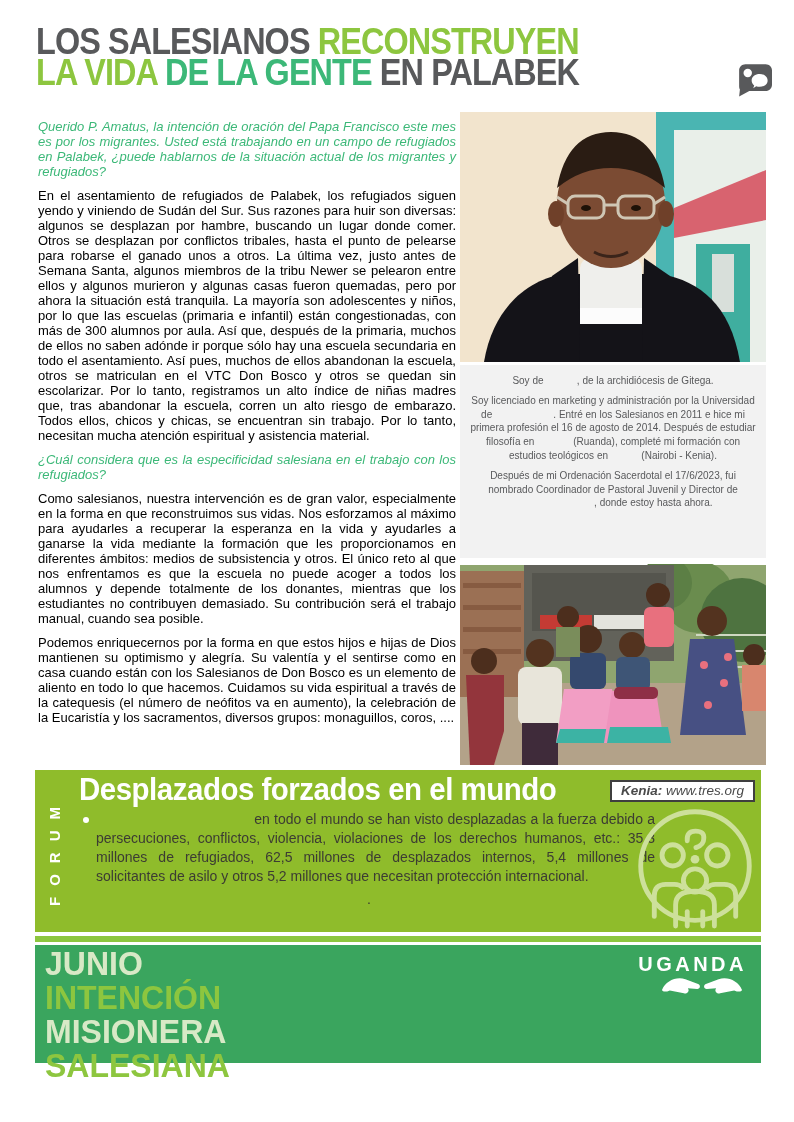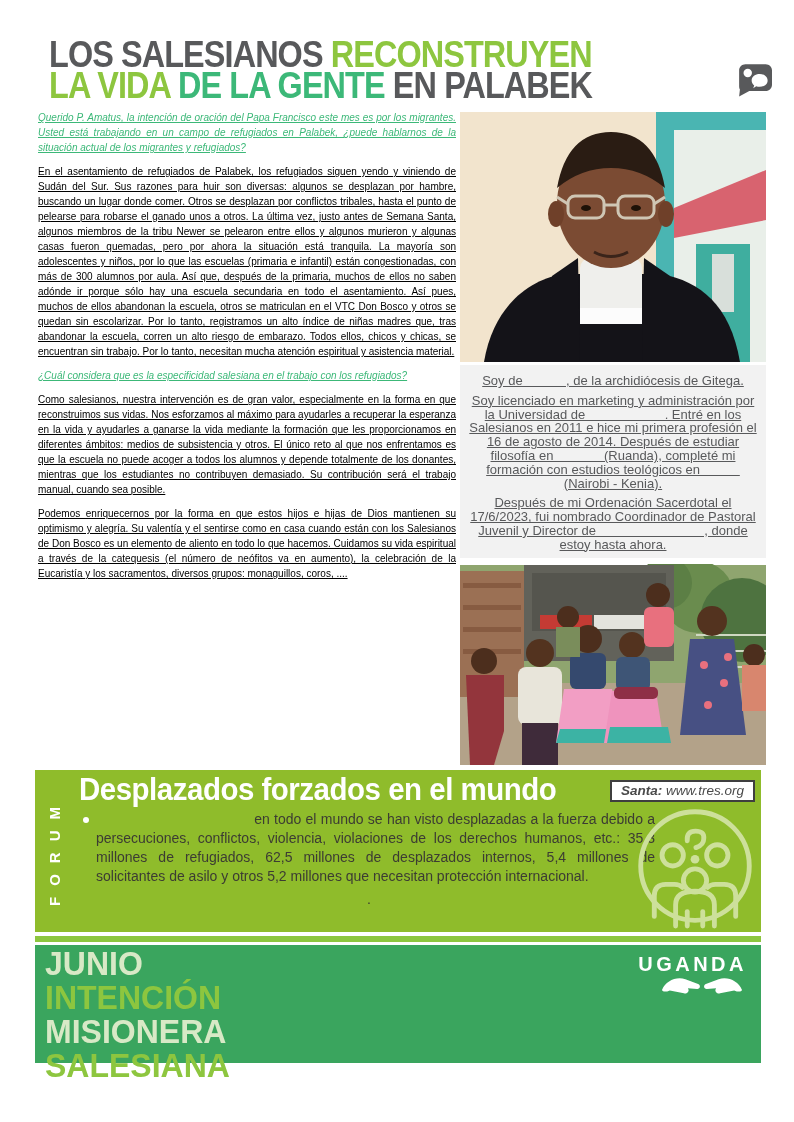--- a/index.html
+++ b/index.html
@@ -8,30 +8,30 @@
 
   
   .masthead{position:absolute;left:36px;top:26px;}
   .title-line{font-weight:bold;font-size:36px;line-height:31px;letter-spacing:-1px;
               white-space:nowrap;transform:scaleX(.9);transform-origin:left center;}
   .t-dark{color:#58595b;} .t-lime{color:#8dc63f;} .t-green{color:#3cb878;}
   .chat-icon{position:absolute;left:736px;top:60px;width:36px;height:40px;}
 
   
   .col-left{position:absolute;left:38px;top:110px;width:418px;}
-  .col-left p{margin:0 0 9px 0;font-size:10px;line-height:15px;text-align:justify;text-decoration:underline;}
+  .col-left p{margin:9px 0 9px 0;font-size:13px;line-height:15px;text-align:justify;}
   p.q{color:#3cb878;font-style:italic;}
   p.a{color:#000000;}
 
   
   .col-right{position:absolute;left:460px;top:112px;width:306px;}
   .photo{width:306px;overflow:hidden;line-height:0;}
   .photo svg{display:block;}
   .caption{background:#f2f2f2;margin-top:3px;padding:9px 8px 8px 8px;text-align:center;
-           color:#58595b;font-size:13px;line-height:13.8px;height:176px;text-decoration:underline;}
+           color:#58595b;font-size:10px;line-height:13.8px;height:176px;}
   .caption p{margin:0 0 6px 0;}
   .photo2{margin-top:6px;}
 
   
   .banner{position:absolute;left:35px;top:770px;width:726px;height:162px;background:#8fbc2b;}
   .forum-vert{position:absolute;left:0;top:0;bottom:0;width:38px;display:flex;
               align-items:center;justify-content:center;color:#fff;font-weight:bold;
               font-size:15px;letter-spacing:11px;writing-mode:vertical-rl;
               transform:rotate(180deg);}
   .banner-title{position:absolute;left:44px;top:2px;margin:0;color:#fff;font-weight:bold;
@@ -58,21 +58,21 @@
   .country{position:absolute;right:14px;top:8px;color:#fff;font-weight:bold;
            font-size:20px;letter-spacing:3.5px;}
   .hands-icon{position:absolute;right:18px;top:28px;width:82px;height:28px;}
 </style>
 </head>
 <body>
 
 <div class="page">
 
   <header class="masthead">
-    <h1 style="margin:13px">
+    <h1 style="margin:0">
       <div class="title-line"><span class="t-dark">LOS SALESIANOS </span><span class="t-lime">RECONSTRUYEN</span></div>
       <div class="title-line"><span class="t-lime">LA VIDA </span><span class="t-green">DE LA GENTE </span><span class="t-dark">EN PALABEK</span></div>
     </h1>
   </header>
   <div class="chat-icon">
     <svg viewBox="0 0 46 42" width="36" height="40">
       <path d="M12 1h26c4.4 0 8 3.6 8 8v18c0 4.4-3.6 8-8 8H17L4 42 5 33c-1-1.4-1-3-1-6V9c0-4.4 3.6-8 8-8z" fill="#58595b"></path>
       <circle cx="15" cy="12" r="5.4" fill="#fff"></circle>
       <path d="M20 21.5c0-5 4.7-8.2 10.2-8.2 5.6 0 10.2 3.2 10.2 8.2s-4.6 8.2-10.2 8.2c-1.6 0-3.1-.3-4.4-.8L22 31.5l1.3-3.6c-2-1.6-3.3-3.8-3.3-6.4z" fill="#fff"></path>
     </svg>
@@ -174,21 +174,21 @@
         <circle cx="108" cy="52" r="11" fill="#4c2e1d"></circle>
           <rect x="96" y="62" width="24" height="30" fill="#7a8d5b"></rect>
       </svg>
     </div>
   </aside>
 
   <section class="banner">
     <div class="forum-vert">FORUM</div>
     <h2 class="banner-title">Desplazados forzados en el mundo</h2>
     <div class="source-box">
-      <span class="pfx">Santa:</span>
+      <span class="pfx">Kenia:</span>
       <span>www.tres.org</span>
     </div>
     <ul class="bullets">
       <li>&nbsp;&nbsp;&nbsp;&nbsp;&nbsp;&nbsp;&nbsp;&nbsp;&nbsp;&nbsp;&nbsp;&nbsp;&nbsp;&nbsp;&nbsp;&nbsp;&nbsp;&nbsp;&nbsp;&nbsp;&nbsp;&nbsp;&nbsp;&nbsp;&nbsp;&nbsp;&nbsp;&nbsp;&nbsp;&nbsp;&nbsp;&nbsp;&nbsp;&nbsp;&nbsp;&nbsp; en todo el mundo se han visto desplazadas a la fuerza debido a persecuciones, conflictos, violencia, violaciones de los derechos humanos, etc.: 35,3 millones de refugiados, 62,5 millones de desplazados internos, 5,4 millones de solicitantes de asilo y otros 5,2 millones que necesitan protección internacional.</li>
       <div class="bullet-tail">.</div>
     </ul>
     <div class="people-icon">
       <svg viewBox="0 0 130 130" width="128" height="126">
         <g fill="none" stroke="#cde09b" stroke-width="5" stroke-linecap="round">
           <circle cx="65" cy="64" r="56"></circle>

